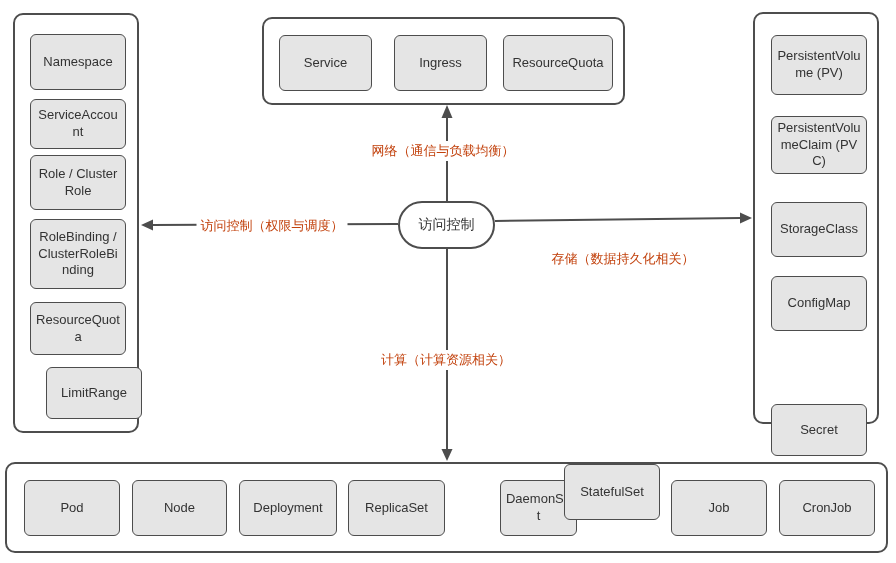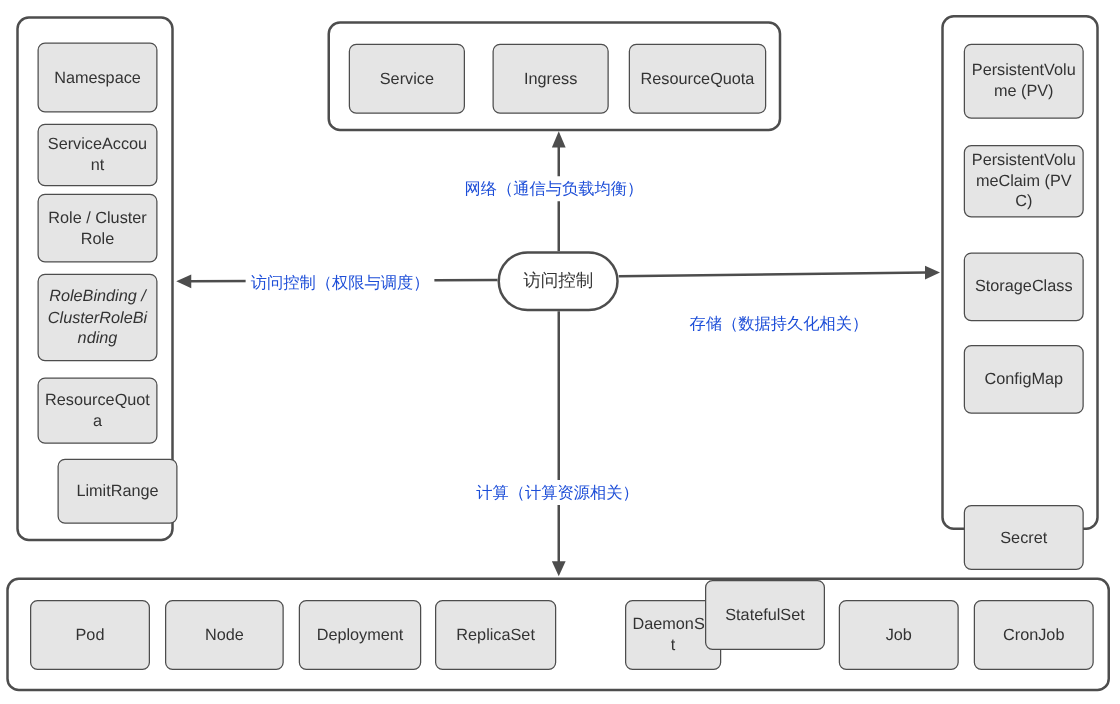--- a/index.html
+++ b/index.html
@@ -9,21 +9,21 @@
   svg.connectors{position:absolute;left:0;top:0;width:896px;height:563px;}
   .group{position:absolute;border:2px solid #4d4d4d;border-radius:10px;background:#ffffff;box-sizing:border-box;}
   .node{position:absolute;border:1.5px solid #4d4d4d;border-radius:6px;background:#e5e5e5;
         box-sizing:border-box;display:flex;align-items:center;justify-content:center;
         text-align:center;font-size:13px;line-height:1.28;color:#333333;
         padding:2px 4px;word-break:break-all;}
   .pill{position:absolute;left:398px;top:201px;width:97px;height:48px;
         border:2px solid #4d4d4d;border-radius:24px;background:#ffffff;box-sizing:border-box;
         display:flex;align-items:center;justify-content:center;font-size:14px;color:#333333;}
   .edge-label{position:absolute;transform:translate(-50%,-50%);background:#ffffff;
-        font-size:13px;color:#1d4ed8;white-space:nowrap;padding:1px 4px;}
+        font-size:13px;color:#c2410c;white-space:nowrap;padding:1px 4px;}
 </style>
 </head>
 <body>
 
 <div class="canvas">
 
   <svg class="connectors" width="896" height="563" viewBox="0 0 896 563">
 
     <line x1="447" y1="201" x2="447" y2="117" stroke="#4d4d4d" stroke-width="2"></line>
     <polygon points="447,105 452.5,118 441.5,118" fill="#4d4d4d"></polygon>
@@ -35,21 +35,21 @@
     <polygon points="141,225 153,219.5 153,230.5" fill="#4d4d4d"></polygon>
 
     <line x1="495" y1="221" x2="741" y2="218" stroke="#4d4d4d" stroke-width="2"></line>
     <polygon points="752,218 740,212.5 740,223.5" fill="#4d4d4d"></polygon>
   </svg>
 
   <div class="group" style="left:13px;top:13px;width:126px;height:420px;">
     <div class="node" style="left:15px;top:19px;width:96px;height:56px;">Namespace</div>
     <div class="node" style="left:15px;top:84px;width:96px;height:50px;">ServiceAccount</div>
     <div class="node" style="left:15px;top:140px;width:96px;height:55px;">Role / ClusterRole</div>
-    <div class="node" style="left:15px;top:204px;width:96px;height:70px;font-style:italic;">RoleBinding / ClusterRoleBinding</div>
+    <div class="node" style="left:15px;top:204px;width:96px;height:70px;">RoleBinding / ClusterRoleBinding</div>
     <div class="node" style="left:15px;top:287px;width:96px;height:53px;">ResourceQuota</div>
     <div class="node" style="left:15px;top:352px;width:96px;height:52px;margin-left:16px;">LimitRange</div>
   </div>
 
   <div class="group" style="left:262px;top:17px;width:363px;height:88px;">
     <div class="node" style="left:15px;top:16px;width:93px;height:56px;">Service</div>
     <div class="node" style="left:130px;top:16px;width:93px;height:56px;">Ingress</div>
     <div class="node" style="left:239px;top:16px;width:110px;height:56px;">ResourceQuota</div>
   </div>
 
@@ -70,15 +70,15 @@
     <div class="node" style="left:557px;top:0;width:96px;height:56px;">StatefulSet</div>
     <div class="node" style="left:664px;top:16px;width:96px;height:56px;">Job</div>
     <div class="node" style="left:772px;top:16px;width:96px;height:56px;">CronJob</div>
   </div>
 
   <div class="pill">访问控制</div>
 
   <div class="edge-label" style="left:443px;top:151px;">网络（通信与负载均衡）</div>
   <div class="edge-label" style="left:272px;top:226px;">访问控制（权限与调度）</div>
   <div class="edge-label" style="left:623px;top:219px;margin-top:40px;">存储（数据持久化相关）</div>
-  <div class="edge-label" style="left:446px;top:360px;margin-top:34px;">计算（计算资源相关）</div>
+  <div class="edge-label" style="left:446px;top:360px;">计算（计算资源相关）</div>
 
 </div>
 
 </body></html>

